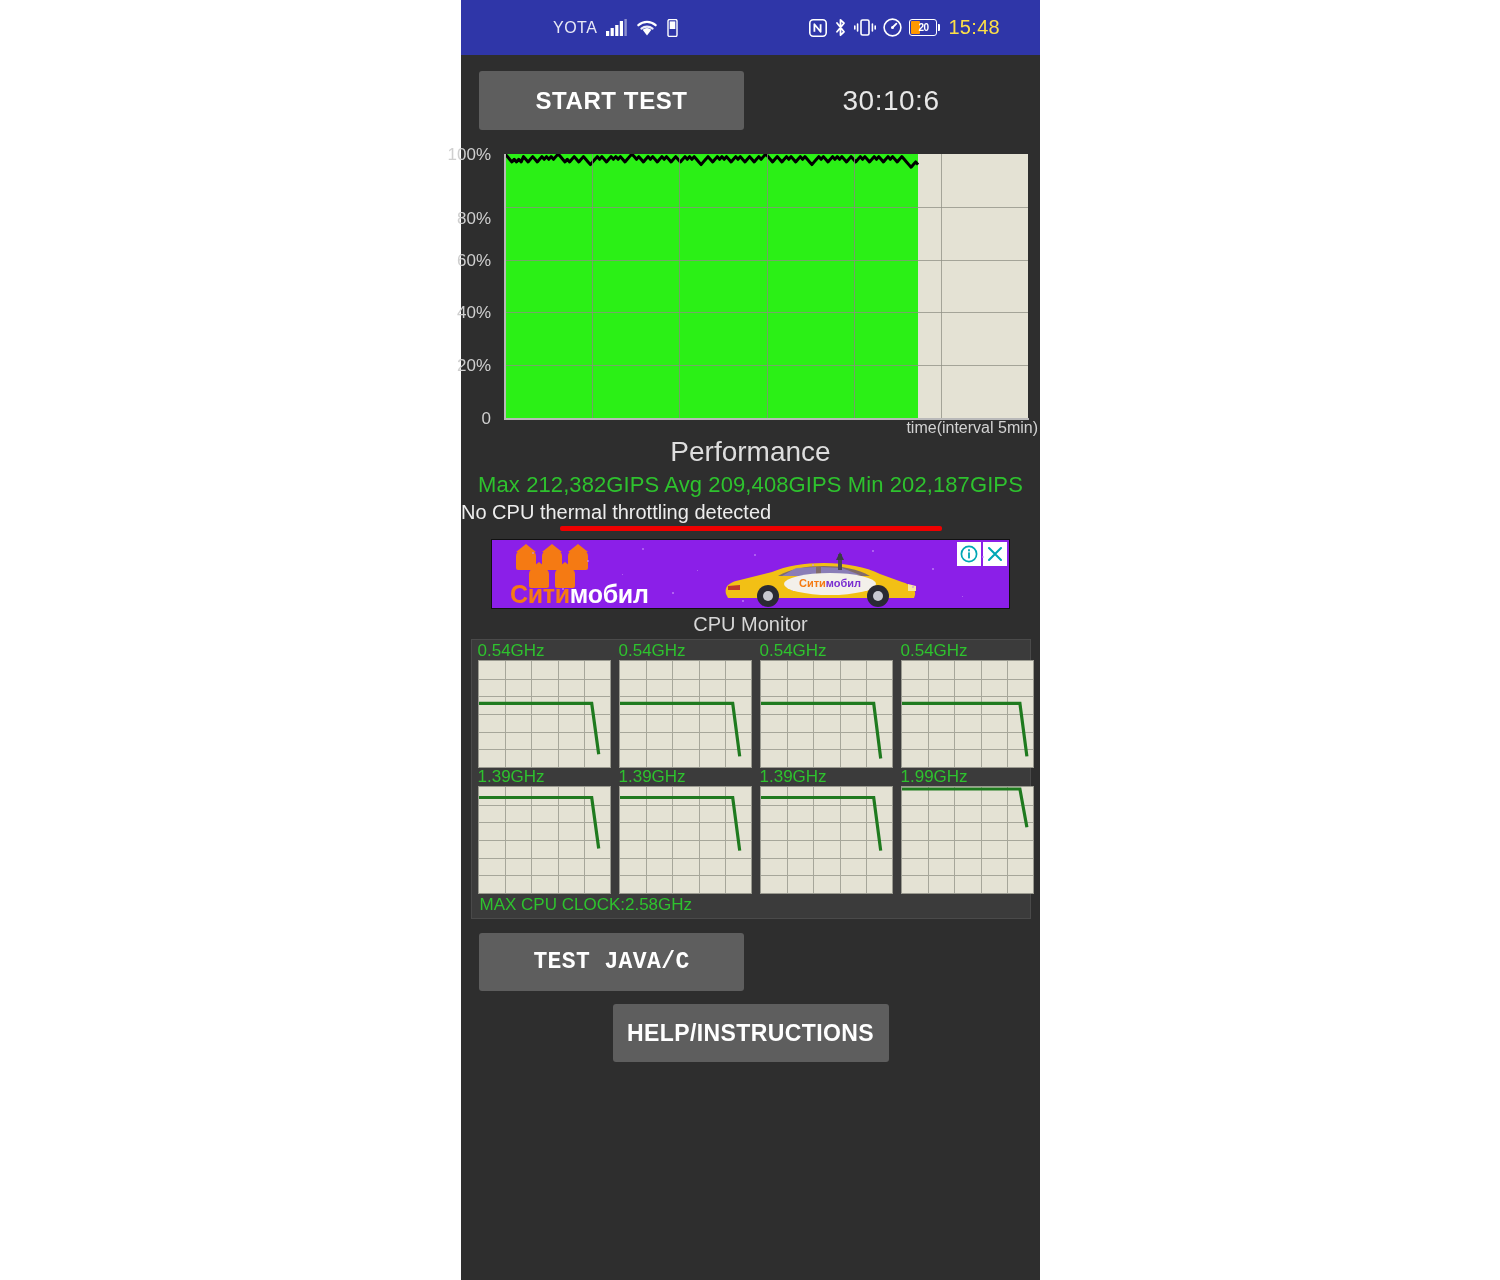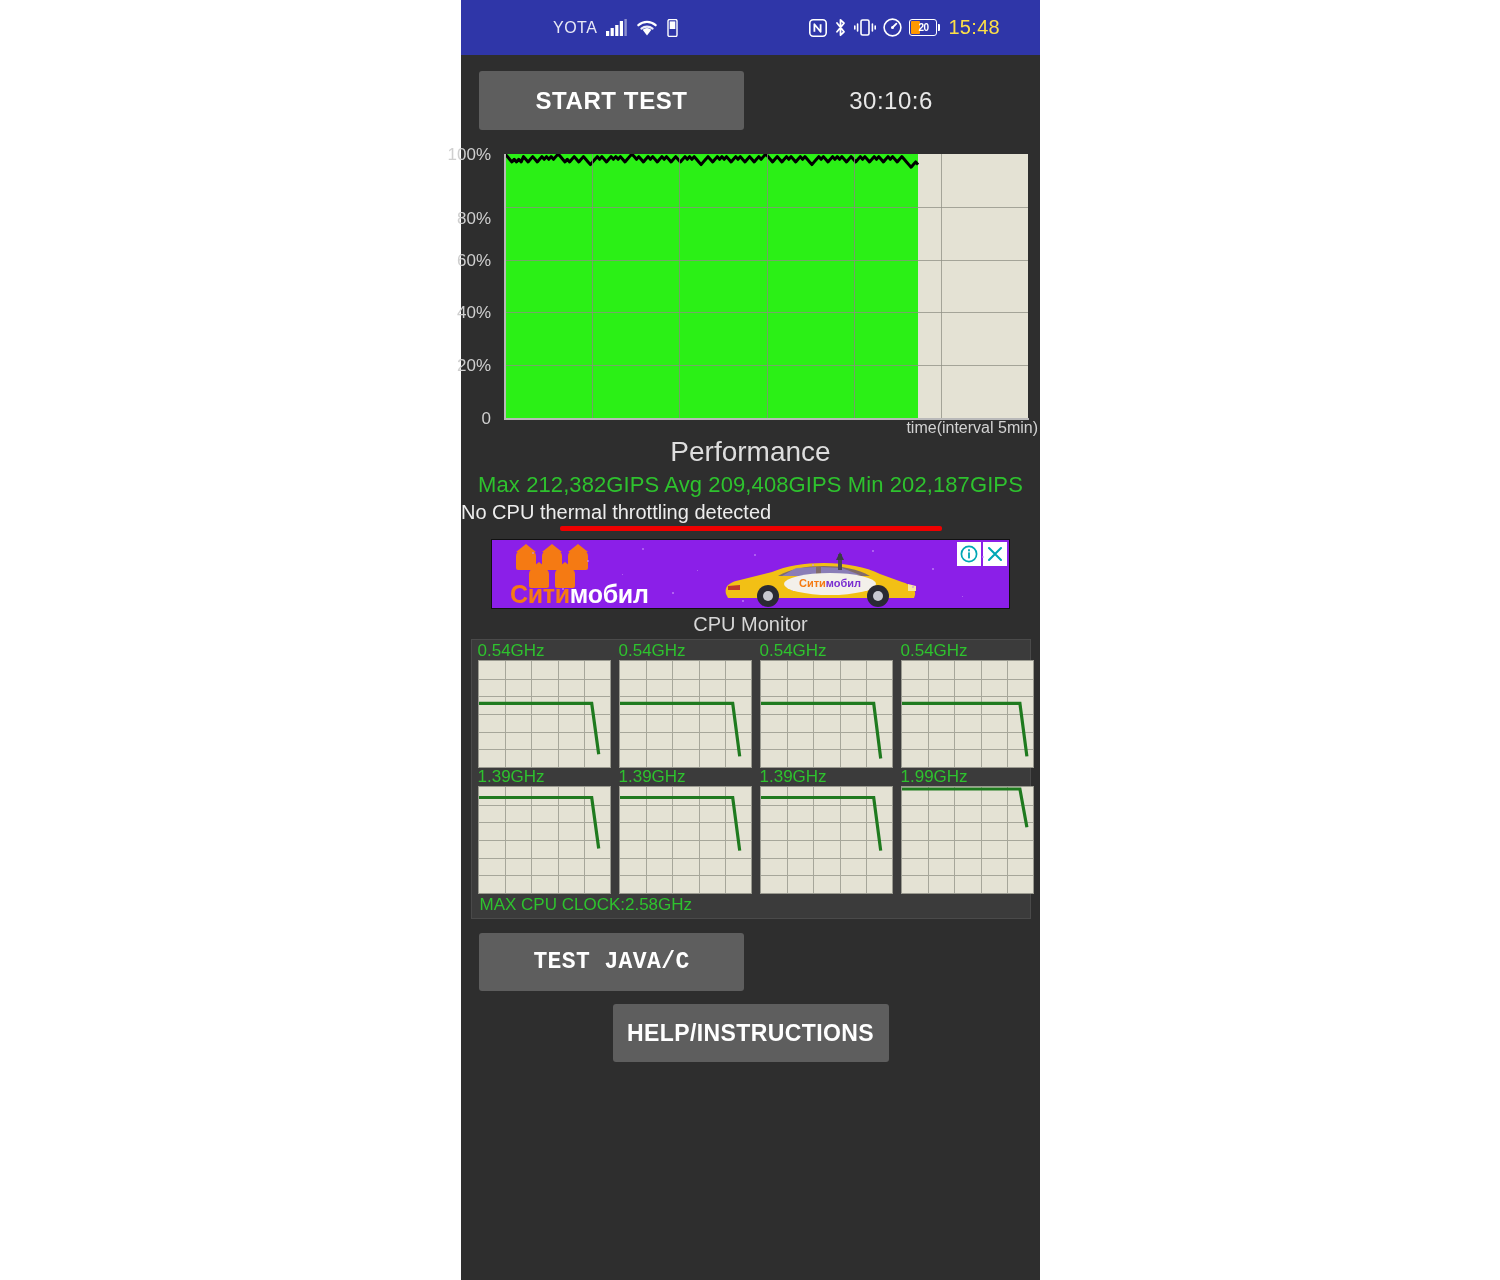--- a/index.html
+++ b/index.html
@@ -34,21 +34,21 @@
   #toprow{height:90px;position:relative;}
   #start-test{
     position:absolute;left:18px;top:16px;width:265px;height:59px;
     background:#5e5e5e;border:none;border-radius:3px;
     color:#ffffff;font-size:24px;font-weight:bold;letter-spacing:.6px;
     font-family:"Liberation Sans",sans-serif;cursor:pointer;
   }
   #timer{
     position:absolute;left:300px;top:16px;width:260px;height:59px;
     display:flex;align-items:center;justify-content:center;
-    color:#e8e8e8;font-size:24px;letter-spacing:.5px;
+    color:#e8e8e8;font-size:28px;letter-spacing:.5px;
   }
 
   
   #graph-title{
     text-align:center;color:#c9c9c9;font-size:20px;height:26px;line-height:26px;
   }
   #graph-wrap{position:relative;height:290px;}
   #yaxis{position:absolute;left:0;top:0;width:32px;height:276px;}
   .ylab{position:absolute;right:2px;color:#cfcfcf;font-size:17px;line-height:17px;text-align:right;white-space:nowrap;}
   #plot{

